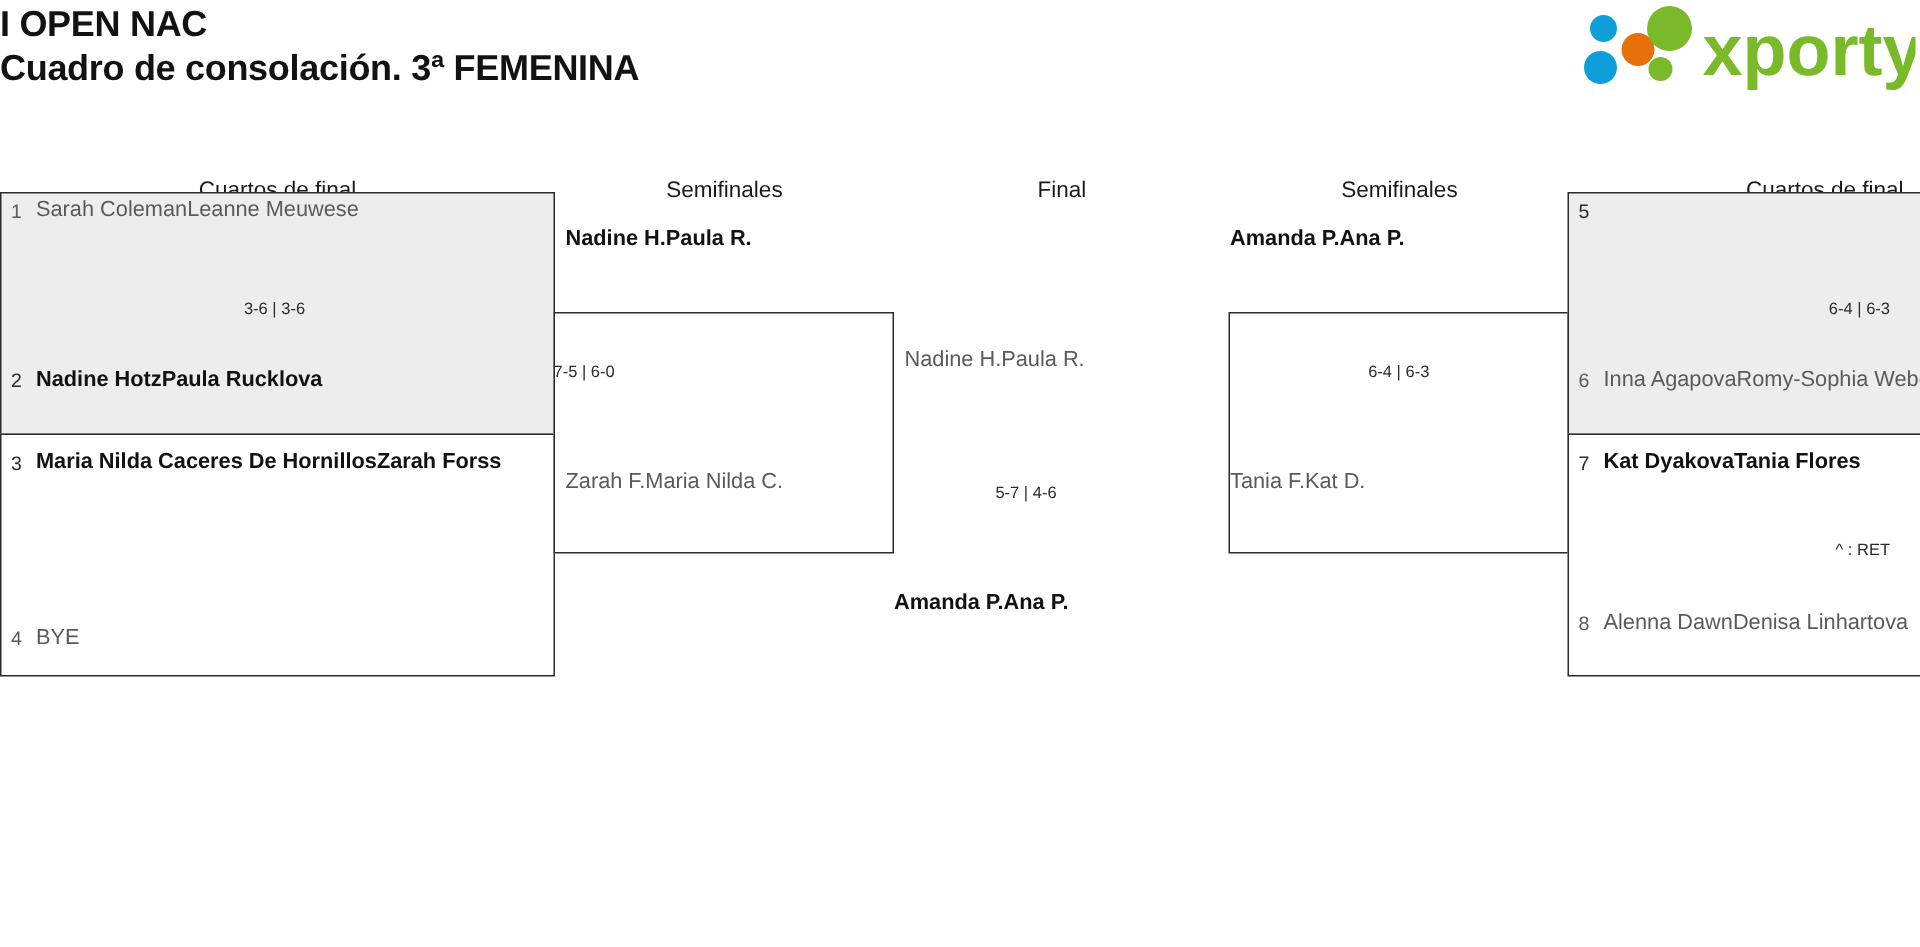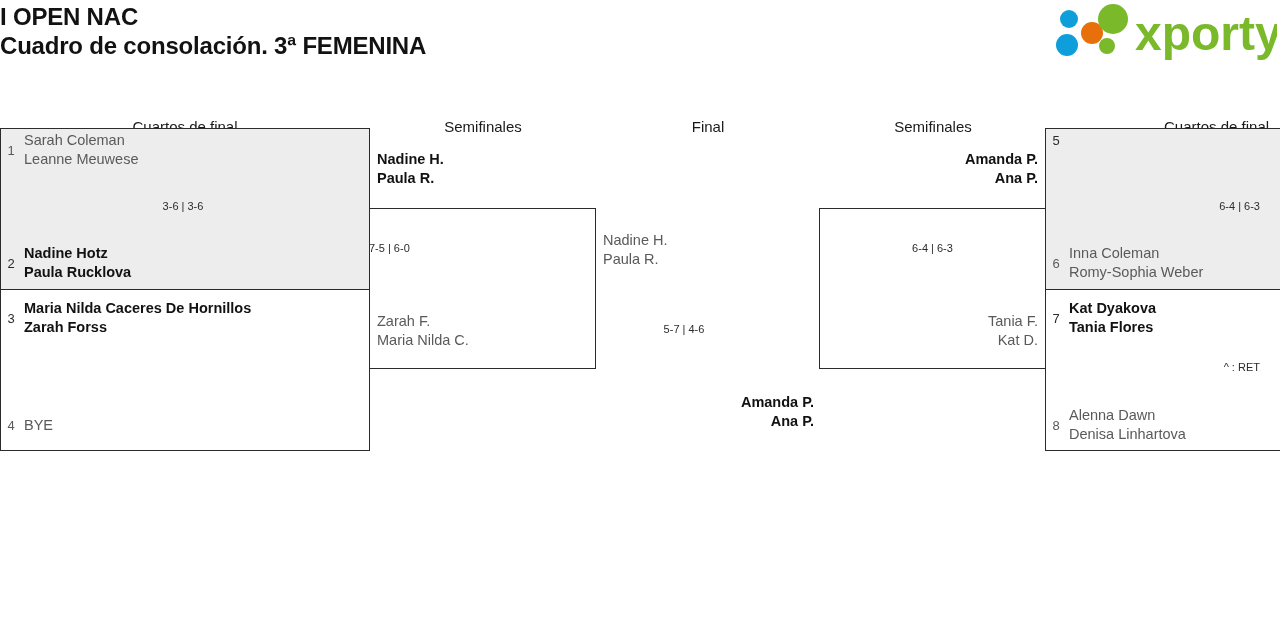--- a/index.html
+++ b/index.html
@@ -80,21 +80,21 @@
   .team.right { flex-direction: row-reverse; }
   .seed {
     font-size: 13px;
     color: #555555;
     width: 14px;
     text-align: center;
     flex: 0 0 auto;
   }
   .names {
     display: flex;
-    flex-direction: column;
+    flex-direction: row;
     padding-left: 6px;
   }
   .team.right .names { padding-left: 0; padding-right: 6px; text-align: right; }
   .winner .names { font-weight: bold; color: #121212; }
   .loser  .names { font-weight: normal; color: #5a5a5a; }
   .loser  .seed  { color: #5a5a5a; }
   .winner .seed  { color: #2b2b2b; }
 
   
   .score {
@@ -226,21 +226,21 @@
 
 <div class="team winner" style="left:1049px; top:131px;">
   <span class="seed">5</span>
 </div>
 
 <div class="score" style="left:1045px; top:200px; width:215px; text-align:right;">6-4 | 6-3</div>
 
 <div class="team loser" style="left:1049px; top:244px;">
   <span class="seed">6</span>
   <span class="names">
-    <span>Inna Coleman</span>
+    <span>Inna Agapova</span>
     <span>Romy-Sophia Weber</span>
   </span>
 </div>
 
 <div class="box" style="left:1045px; top:289px; width:370px; height:162px;"></div>
 
 <div class="team winner" style="left:1049px; top:299px;">
   <span class="seed">7</span>
   <span class="names">
     <span>Kat Dyakova</span>

